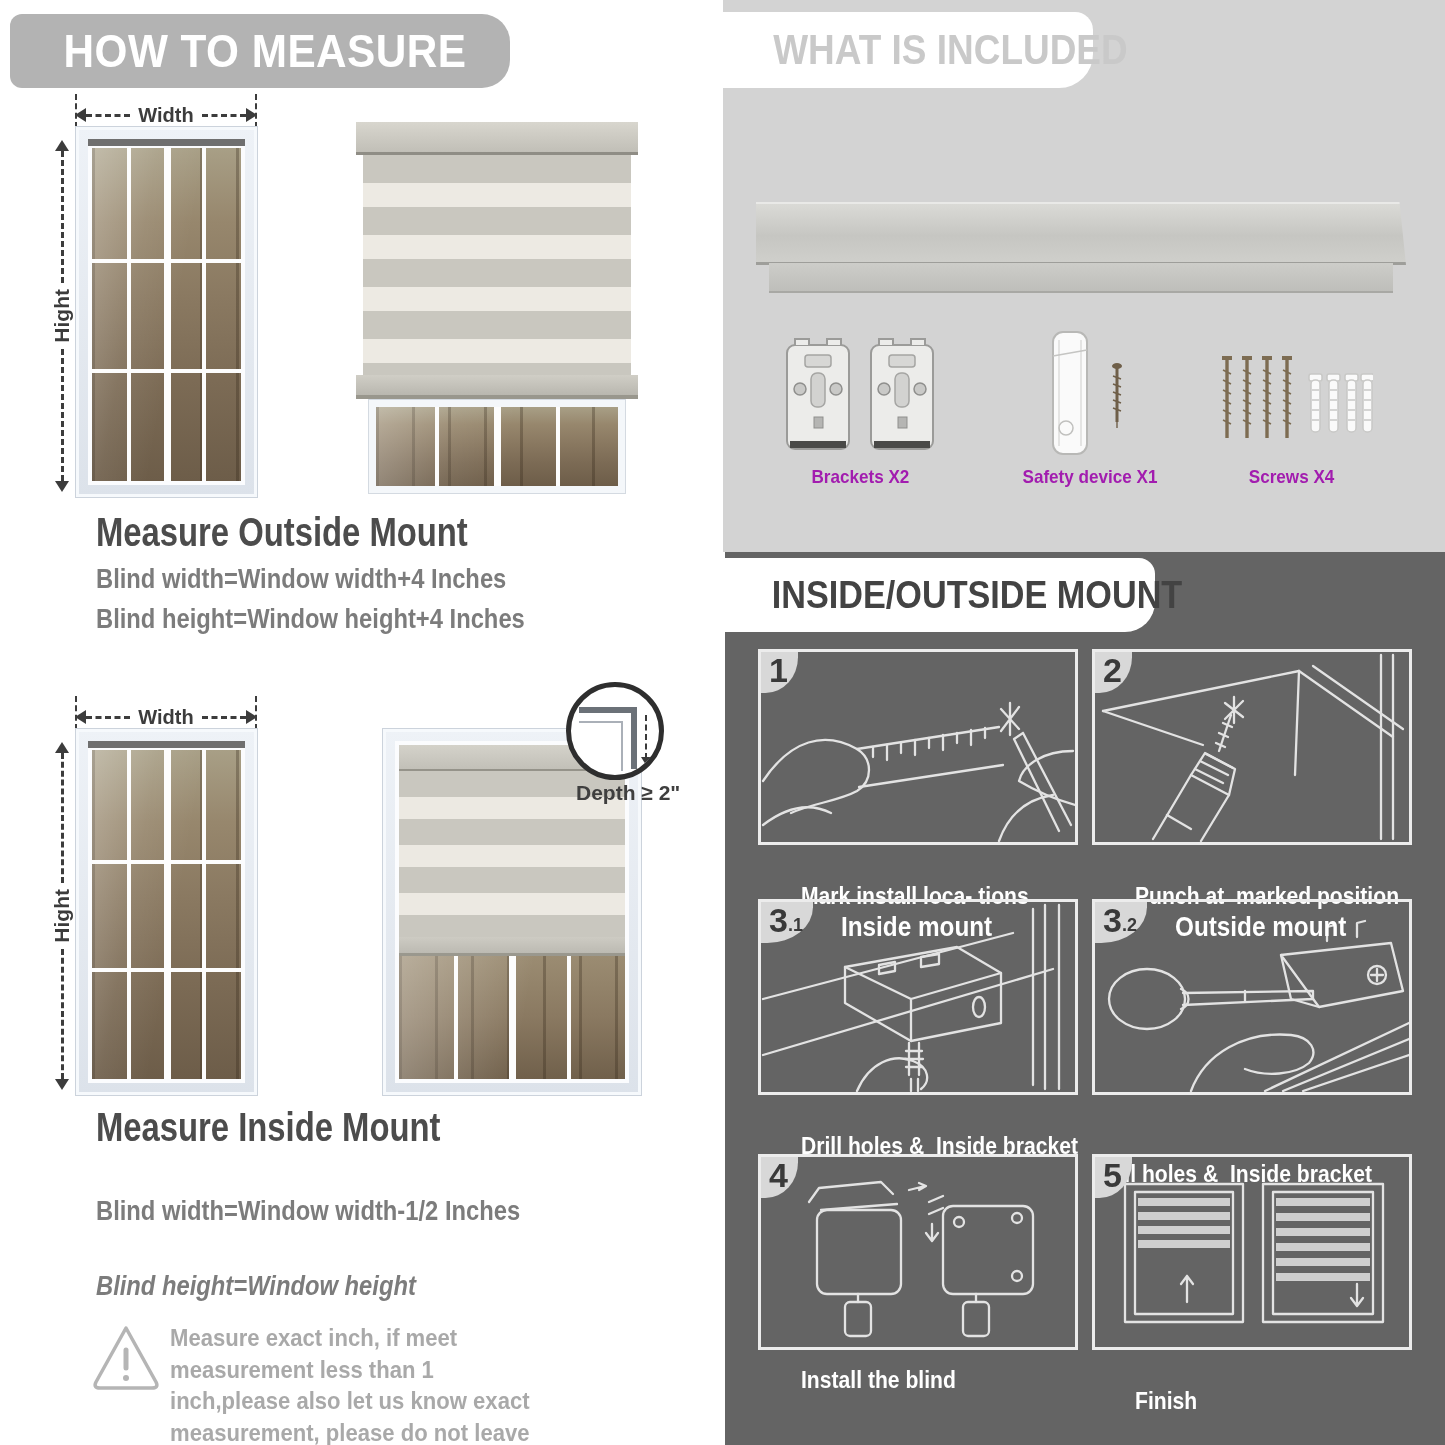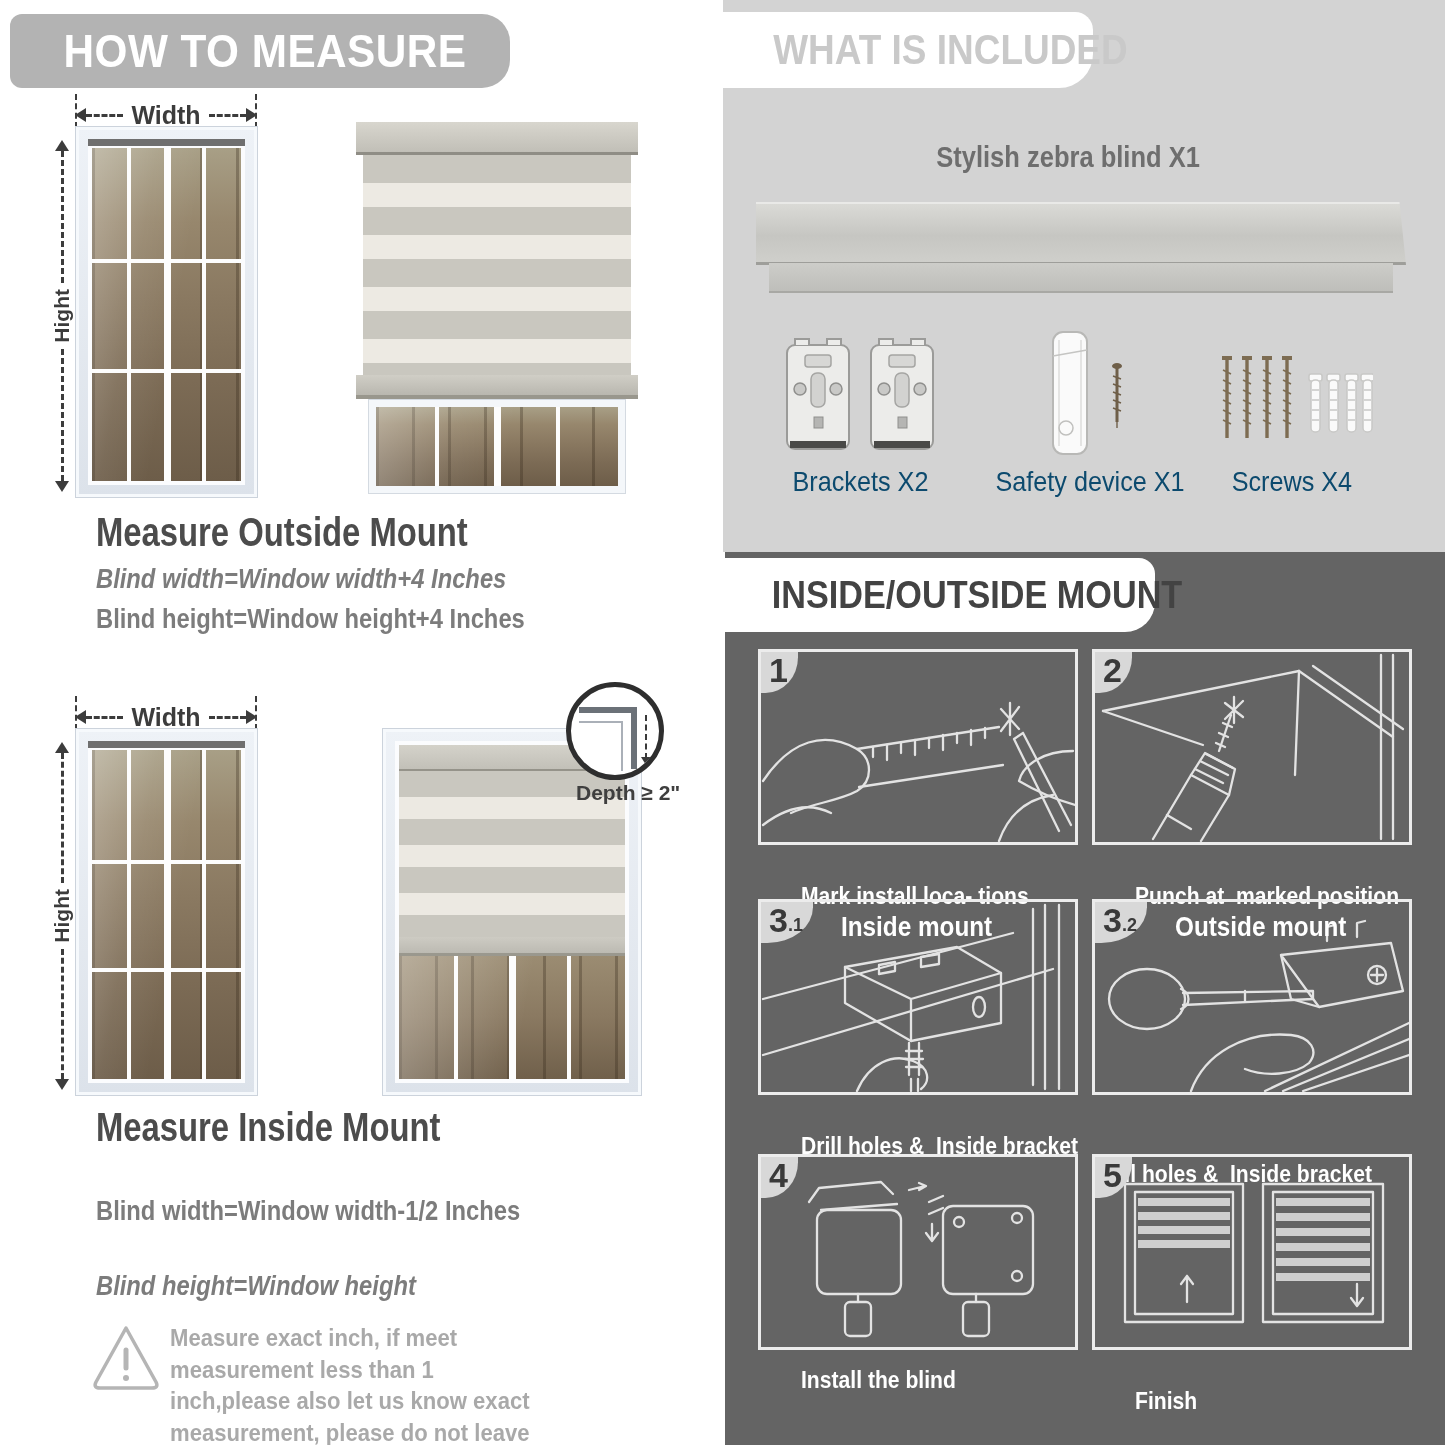--- a/index.html
+++ b/index.html
@@ -9,21 +9,21 @@
   .cx{display:inline-block;transform-origin:left center;}
   .ctr{display:inline-block;transform-origin:center center;}
 
   
   .htm-header{left:10px;top:14px;width:500px;height:74px;background:#b3b3b3;
     border-radius:12px 28px 28px 12px;display:flex;align-items:center;padding-left:36px;box-sizing:border-box;}
   .htm-header span{color:#fff;font-weight:700;font-size:46px;transform:scaleX(.92);letter-spacing:.5px;white-space:nowrap;}
 
   
   .dim-w{display:flex;align-items:center;color:#3c3c3c;}
-  .dim-w .lab{font-weight:700;font-size:25px;margin:8px 8px;white-space:nowrap;}
+  .dim-w .lab{font-weight:700;font-size:20px;margin:8px 8px;white-space:nowrap;}
   .dash{flex:1;border-top:3px dashed #3c3c3c;height:0;}
   .ah-l{width:0;height:0;border-top:7px solid transparent;border-bottom:7px solid transparent;border-right:11px solid #3c3c3c;}
   .ah-r{width:0;height:0;border-top:7px solid transparent;border-bottom:7px solid transparent;border-left:11px solid #3c3c3c;}
   .tickL,.tickR{position:absolute;top:-8px;height:34px;width:0;border-left:2px dashed #3c3c3c;}
   .tickL{left:0;} .tickR{right:0;}
   .dim-v{display:flex;flex-direction:column;align-items:center;color:#3c3c3c;}
   .vdash{flex:1;border-left:3px dashed #3c3c3c;width:0;}
   .av-t{width:0;height:0;border-left:7px solid transparent;border-right:7px solid transparent;border-bottom:11px solid #3c3c3c;}
   .av-b{width:0;height:0;border-left:7px solid transparent;border-right:7px solid transparent;border-top:11px solid #3c3c3c;}
   .vlab{writing-mode:vertical-rl;transform:rotate(180deg);font-weight:700;font-size:21px;margin:6px 0;}
@@ -83,21 +83,21 @@
     display:flex;align-items:center;padding-left:26px;box-sizing:border-box;}
   .inc-header span{color:#c9c9c9;font-weight:700;font-size:42px;transform:scaleX(.88);white-space:nowrap;}
   .inc-blind-label{position:absolute;left:0;top:140px;width:690px;text-align:center;
     font-weight:700;font-size:30px;color:#6e6e6e;}
   .rail-main{position:absolute;left:33px;top:202px;width:650px;height:58px;
     background:linear-gradient(180deg,#dadad6 0%,#c6c6c2 55%,#cfcfcb 100%);
     border-top:2px solid #e9e9e7;border-bottom:3px solid #9e9e9a;
     clip-path:polygon(0 0,99% 0,100% 100%,0 100%);}
   .rail-lip{position:absolute;left:46px;top:263px;width:624px;height:28px;
     background:linear-gradient(180deg,#cdcdc9,#bebeba);border-bottom:2px solid #a8a8a4;}
-  .item-label{position:absolute;top:466px;font-weight:400;font-size:28px;color:#0c4a6e;text-align:center;}
+  .item-label{position:absolute;top:466px;font-weight:700;font-size:19px;color:#a21caf;text-align:center;}
   .item-label span{transform:scaleX(.9);}
 
   .mount{left:725px;top:552px;width:720px;height:893px;background:#646464;}
   .mnt-header{position:absolute;left:0;top:6px;width:430px;height:74px;background:#fff;border-radius:0 16px 30px 0;
     display:flex;align-items:center;padding-left:24px;box-sizing:border-box;z-index:2;}
   .mnt-header span{color:#434343;font-weight:700;font-size:38px;transform:scaleX(.9);white-space:nowrap;}
 
   .panel{position:absolute;width:314px;height:190px;border:3px solid #ececec;box-sizing:content-box;}
   .badge{position:absolute;left:0;top:0;background:#d8d8d8;color:#3a3a3a;
     border-radius:0 0 88% 0;display:flex;align-items:flex-start;padding:1px 10px 4px 8px;z-index:2;}
@@ -159,21 +159,21 @@
         <div class="mull mc"></div>
         <div class="mull mv1"></div>
         <div class="mull mv2"></div>
       </div>
     </div>
   </div>
 
   <div class="abs t-title" style="left:96px;top:510px;">
     <span class="cx" style="transform:scaleX(.82);">Measure Outside Mount</span>
   </div>
-  <div class="abs t-body" style="left:96px;top:564px;font-style:italic;">
+  <div class="abs t-body" style="left:96px;top:564px;">
     <span class="cx" style="transform:scaleX(.88);">Blind width=Window width+4 Inches</span>
   </div>
   <div class="abs t-body" style="left:96px;top:604px;">
     <span class="cx" style="transform:scaleX(.88);">Blind height=Window height+4 Inches</span>
   </div>
 
   <div class="abs dim-w" style="left:75px;top:704px;width:182px;height:26px;">
     <div class="tickL"></div>
     <div class="tickR"></div>
     <div class="ah-l"></div>
@@ -241,23 +241,20 @@
     <line x1="36" y1="30" x2="36" y2="48" stroke="#b5b5b5" stroke-width="5" stroke-linecap="round"></line>
     <circle cx="36" cy="58" r="3" fill="#b5b5b5"></circle>
   </svg>
   <div class="abs t-warn" style="left:170px;top:1322px;width:400px;">
     <span class="cx" style="transform:scaleX(.92);display:inline-block;">Measure exact inch, if meet measurement less than 1 inch,please also let us know exact measurement, please do not leave it</span>
   </div>
 
   <div class="abs included">
     <div class="inc-header">
       <span>WHAT IS INCLUDED</span>
-    </div>
-    <div class="inc-blind-label">
-      <span class="ctr" style="transform:scaleX(.85);">Stylish zebra blind X1</span>
     </div>
     <div class="rail-main"></div>
     <div class="rail-lip"></div>
 
     <svg class="itmsvg" style="left:60px;top:335px;" width="154" height="126" viewBox="0 0 154 126">
       <g>
         <rect x="4" y="10" width="62" height="104" rx="8" fill="#ececea" stroke="#9b9b99" stroke-width="2"></rect>
         <path d="M12,10 l0,-6 l14,0 l0,6 M44,10 l0,-6 l14,0 l0,6" fill="#ececea" stroke="#9b9b99" stroke-width="2"></path>
         <rect x="22" y="20" width="26" height="12" rx="3" fill="#d7d7d5" stroke="#a5a5a3" stroke-width="1.5"></rect>
         <rect x="28" y="38" width="14" height="34" rx="6" fill="#d2d2d0" stroke="#a5a5a3" stroke-width="1.5"></rect>

